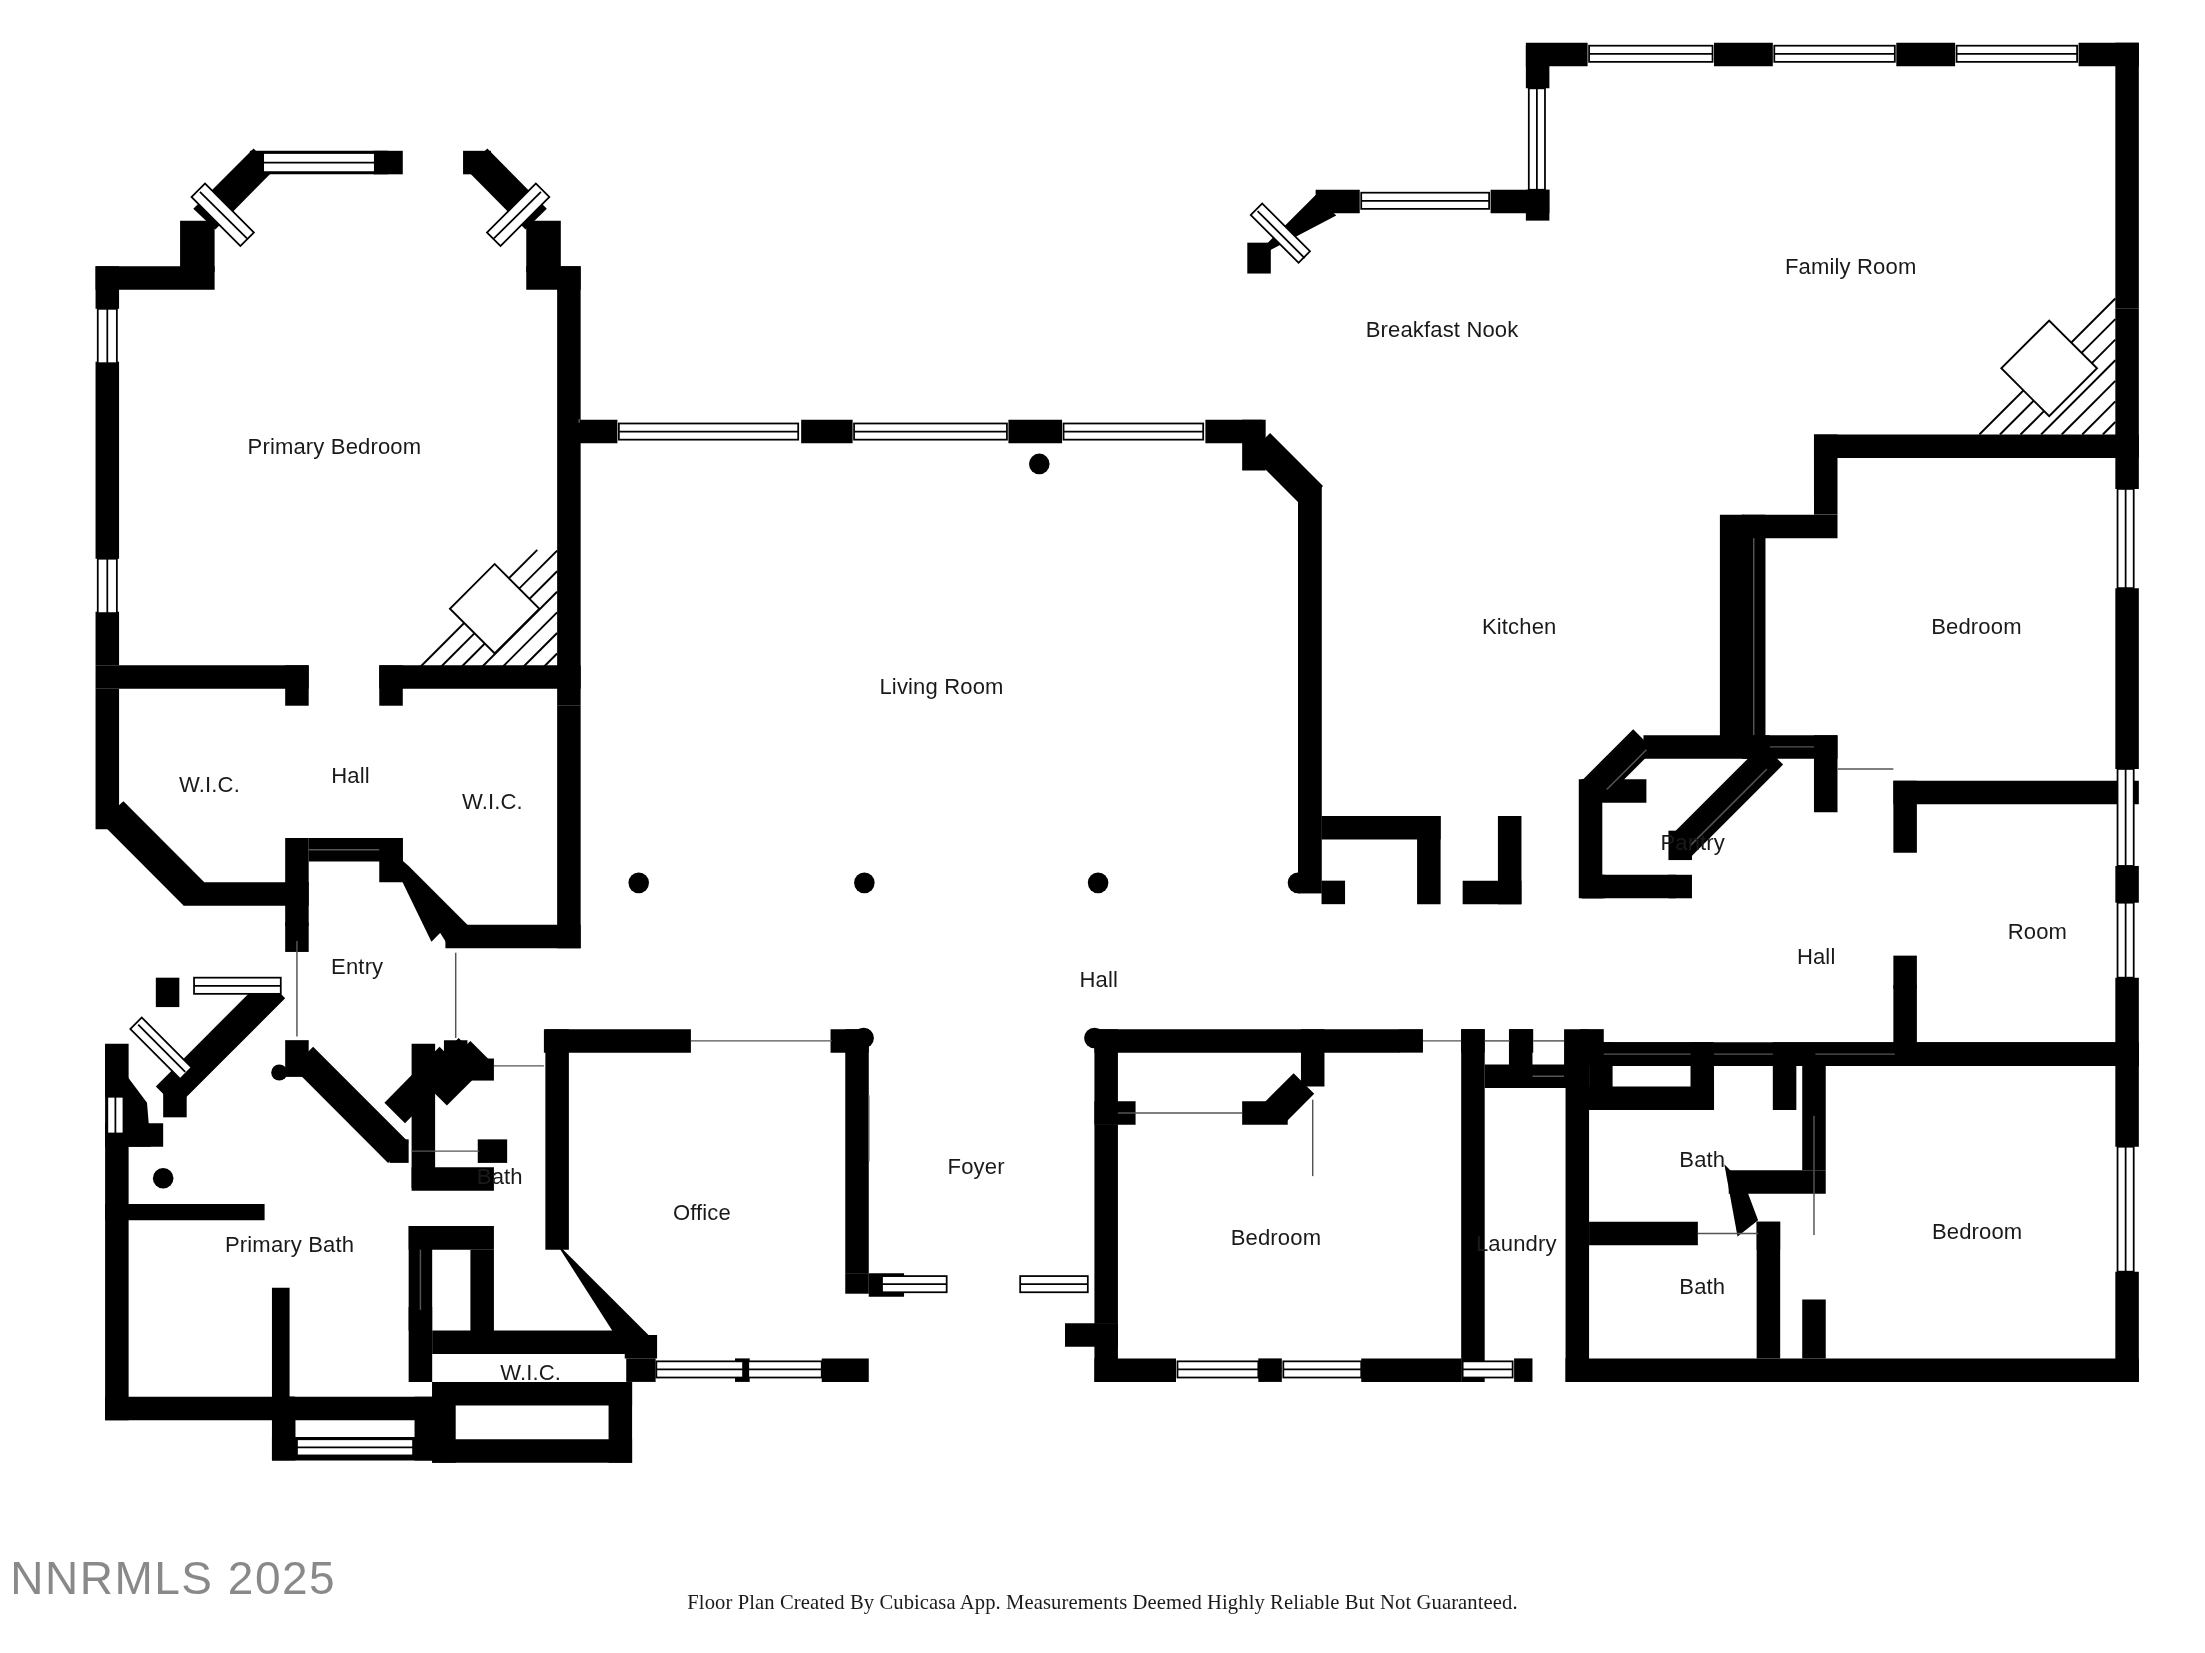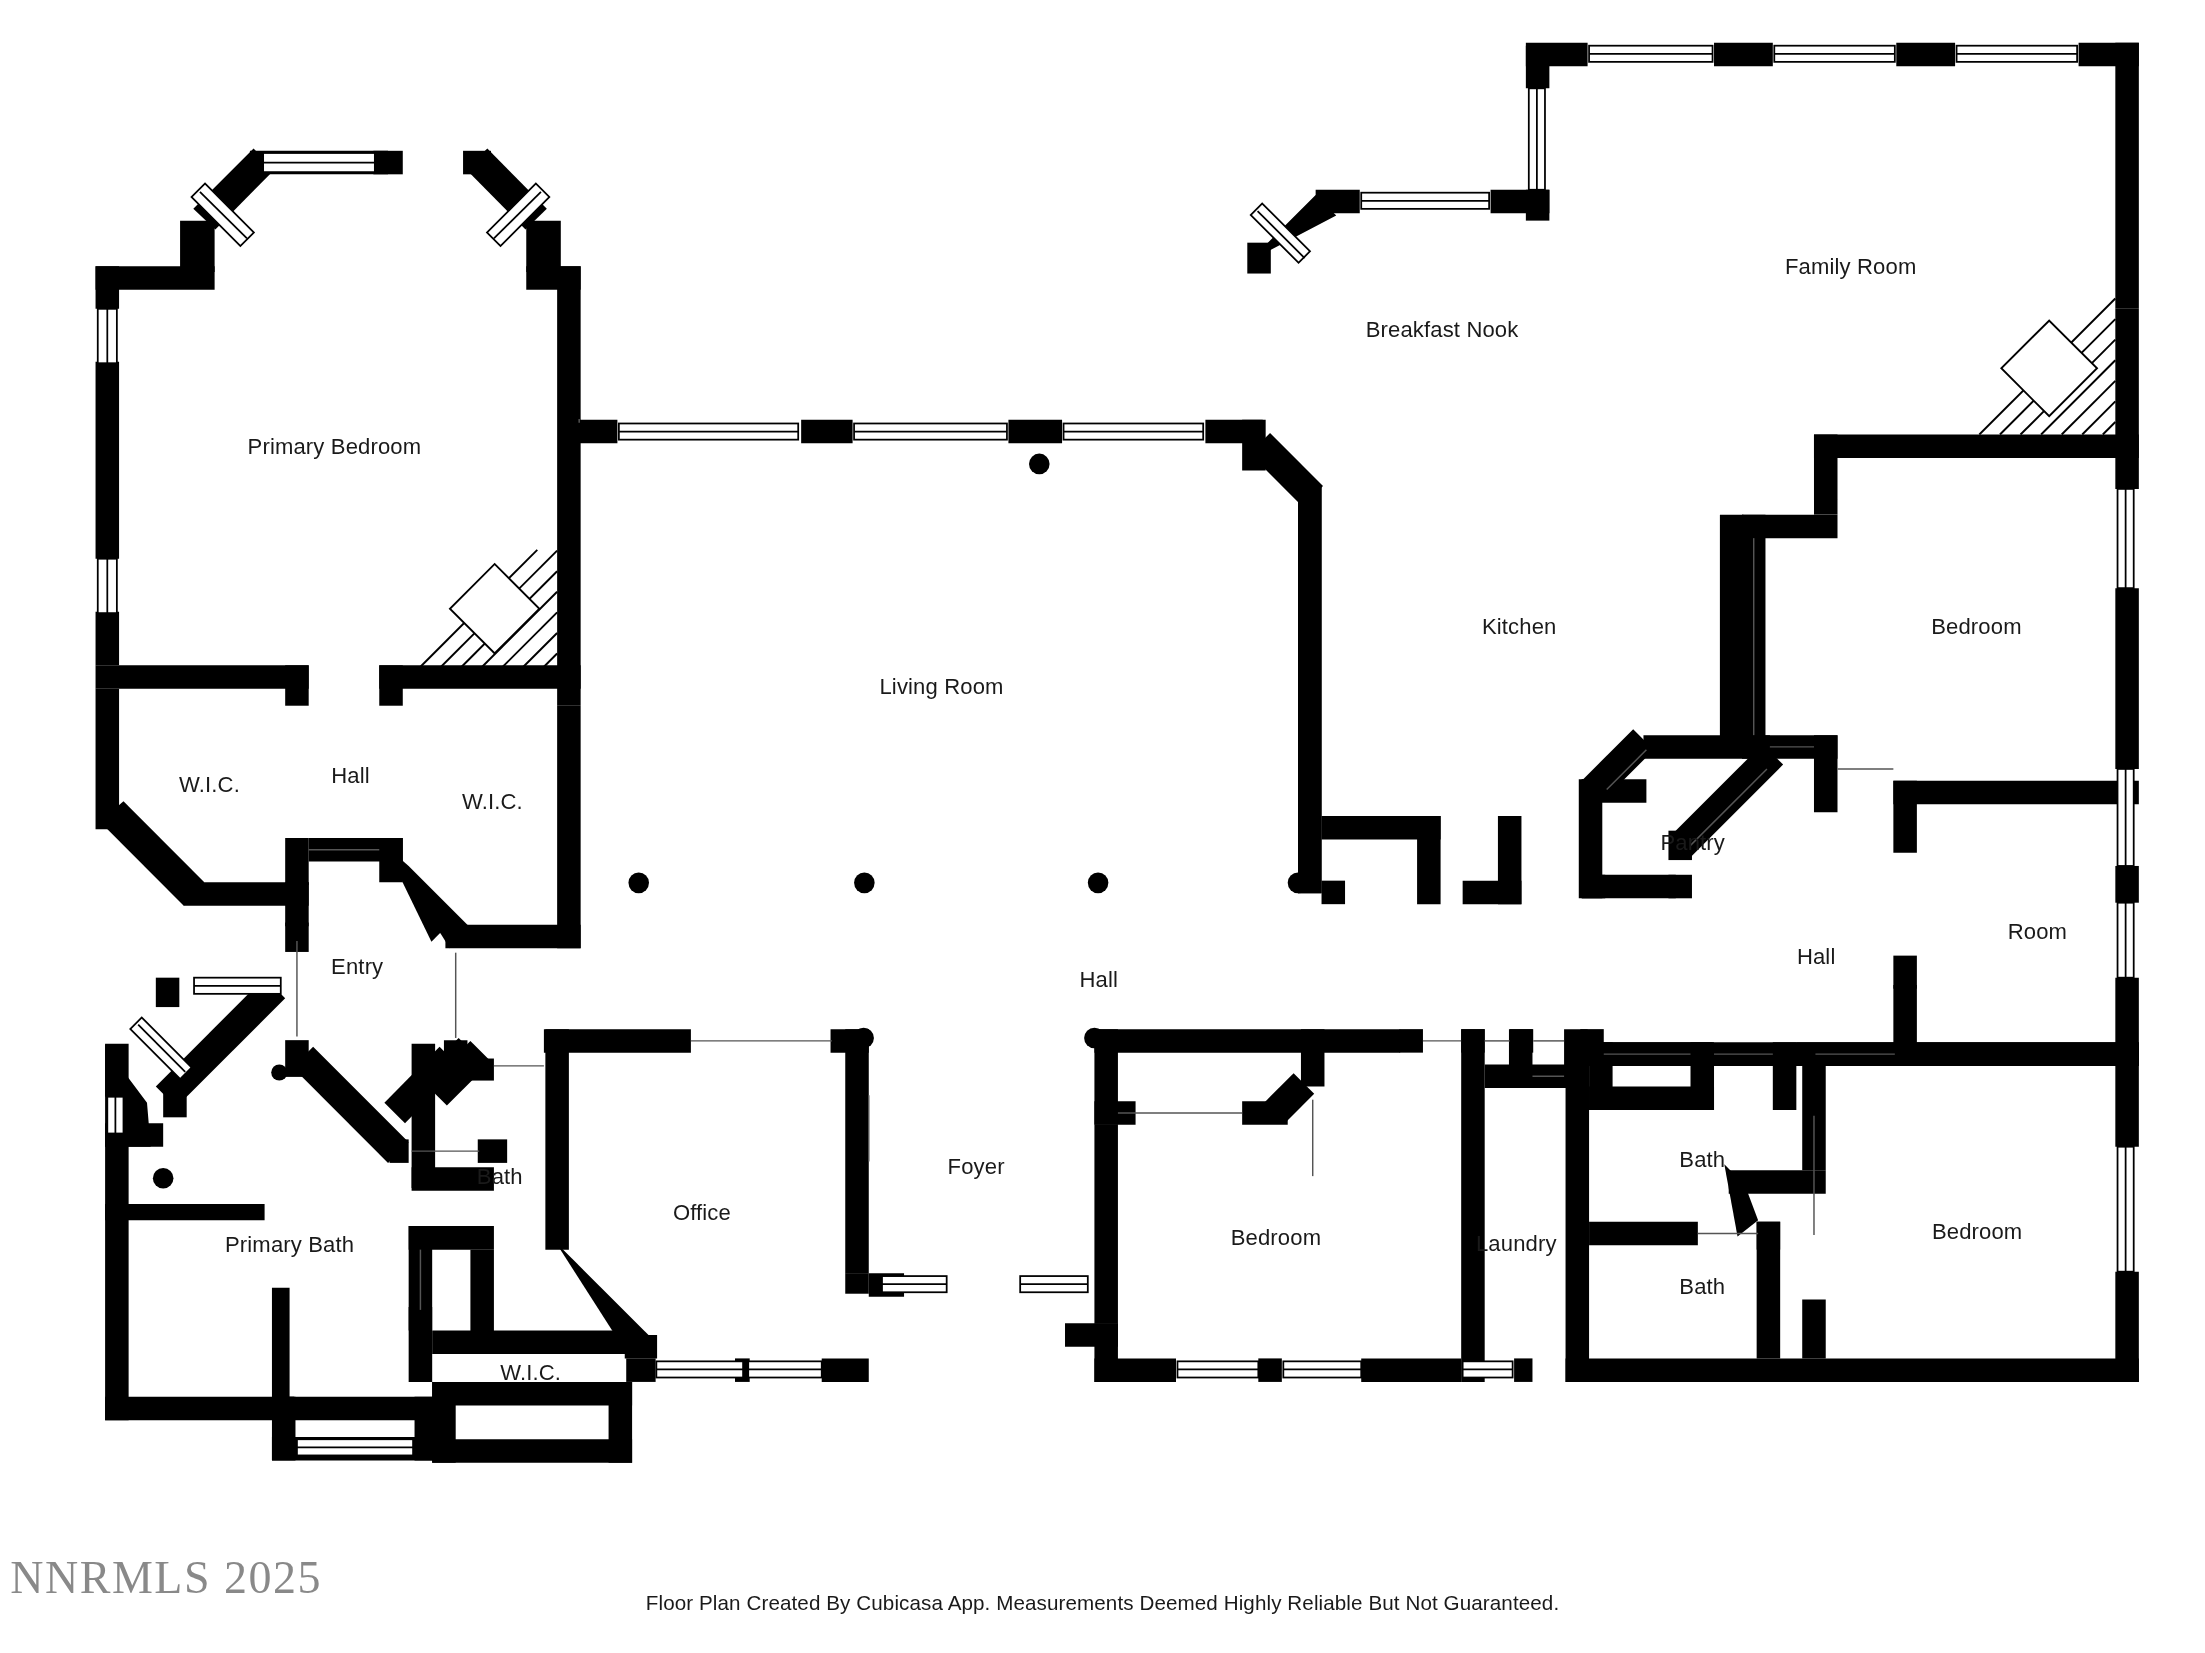--- a/index.html
+++ b/index.html
@@ -39,30 +39,30 @@
     text-anchor: middle;
     dominant-baseline: middle;
     letter-spacing: 0.2px;
   }
   .footer-note {
     position: absolute;
     left: 0;
     top: 1591px;
     width: 2205px;
     text-align: center;
-    font-family: Liberation Sans, sans-serif;
+    font-family: Liberation Serif, serif;
     font-size: 20.6px;
     color: #1a1a1a;
     letter-spacing: 0.1px;
   }
   .watermark {
     position: absolute;
     left: 10.3px;
     top: 1551px;
-    font-family: Liberation Serif, serif;
+    font-family: Liberation Sans, sans-serif;
     font-size: 46px;
     letter-spacing: 1.5px;
     color: #2a2a2a;
     opacity: 0.55;
     white-space: nowrap;
   }
 </style>
 </head>
 <body>
 

